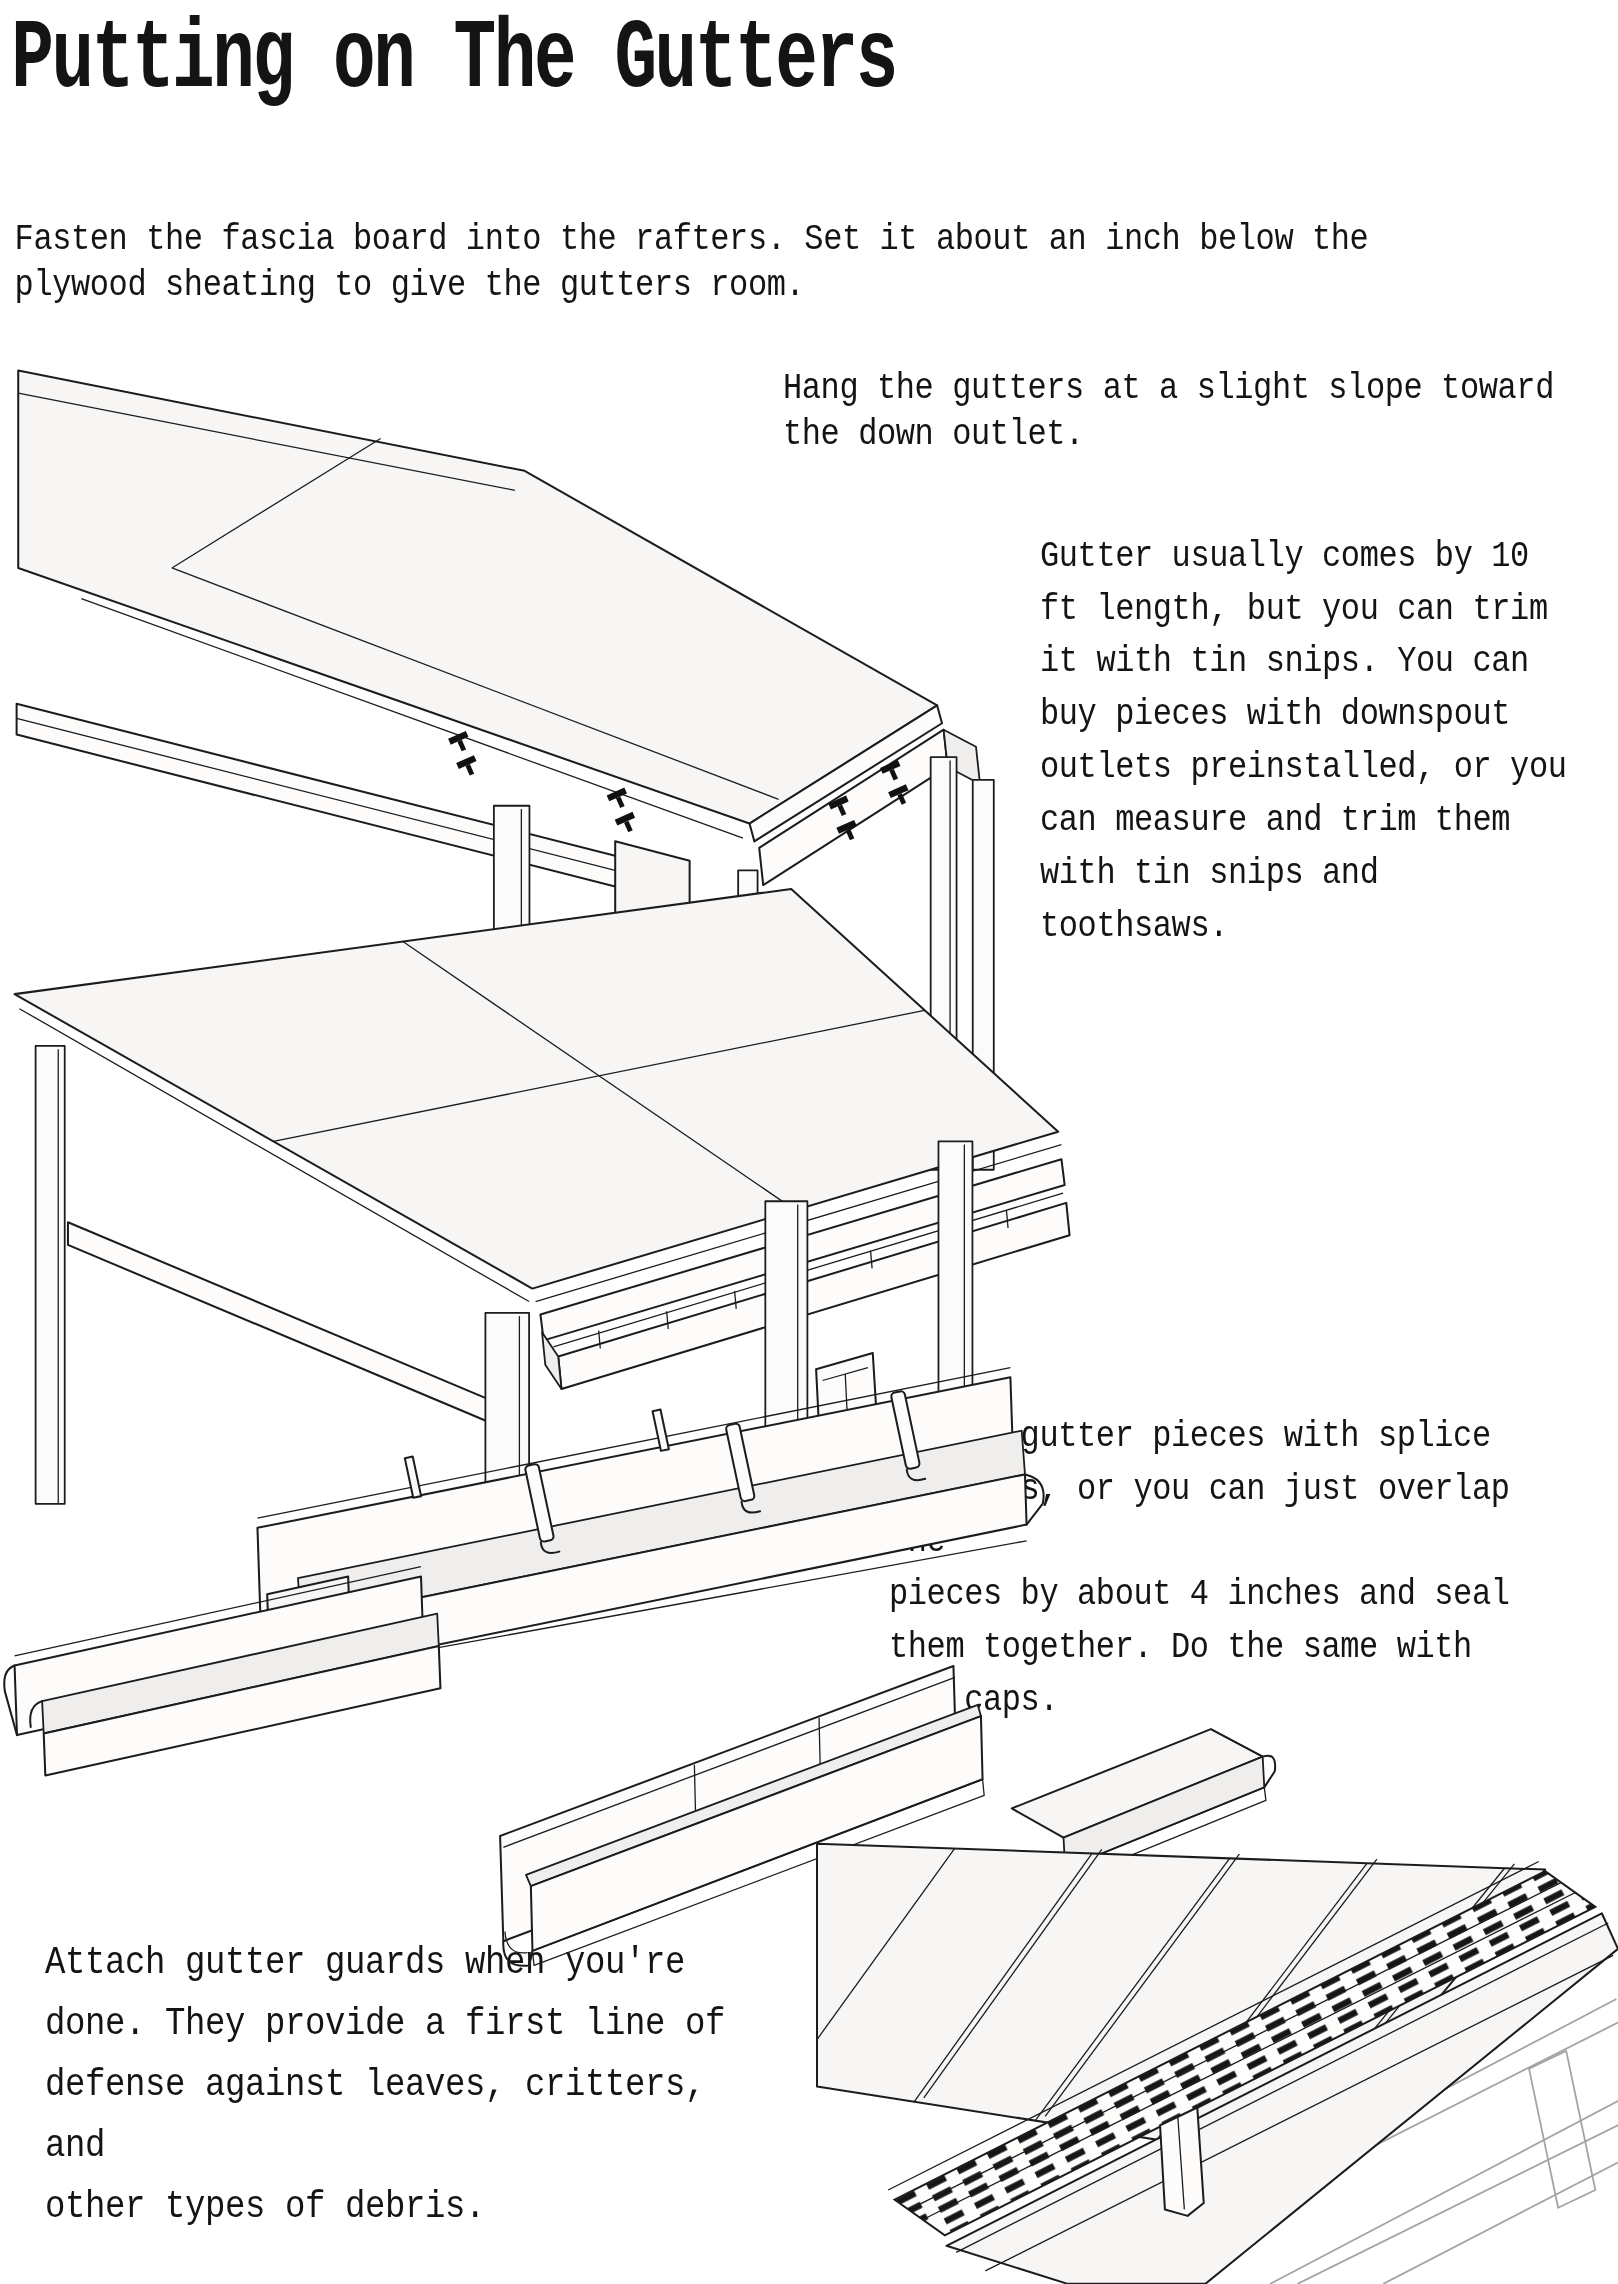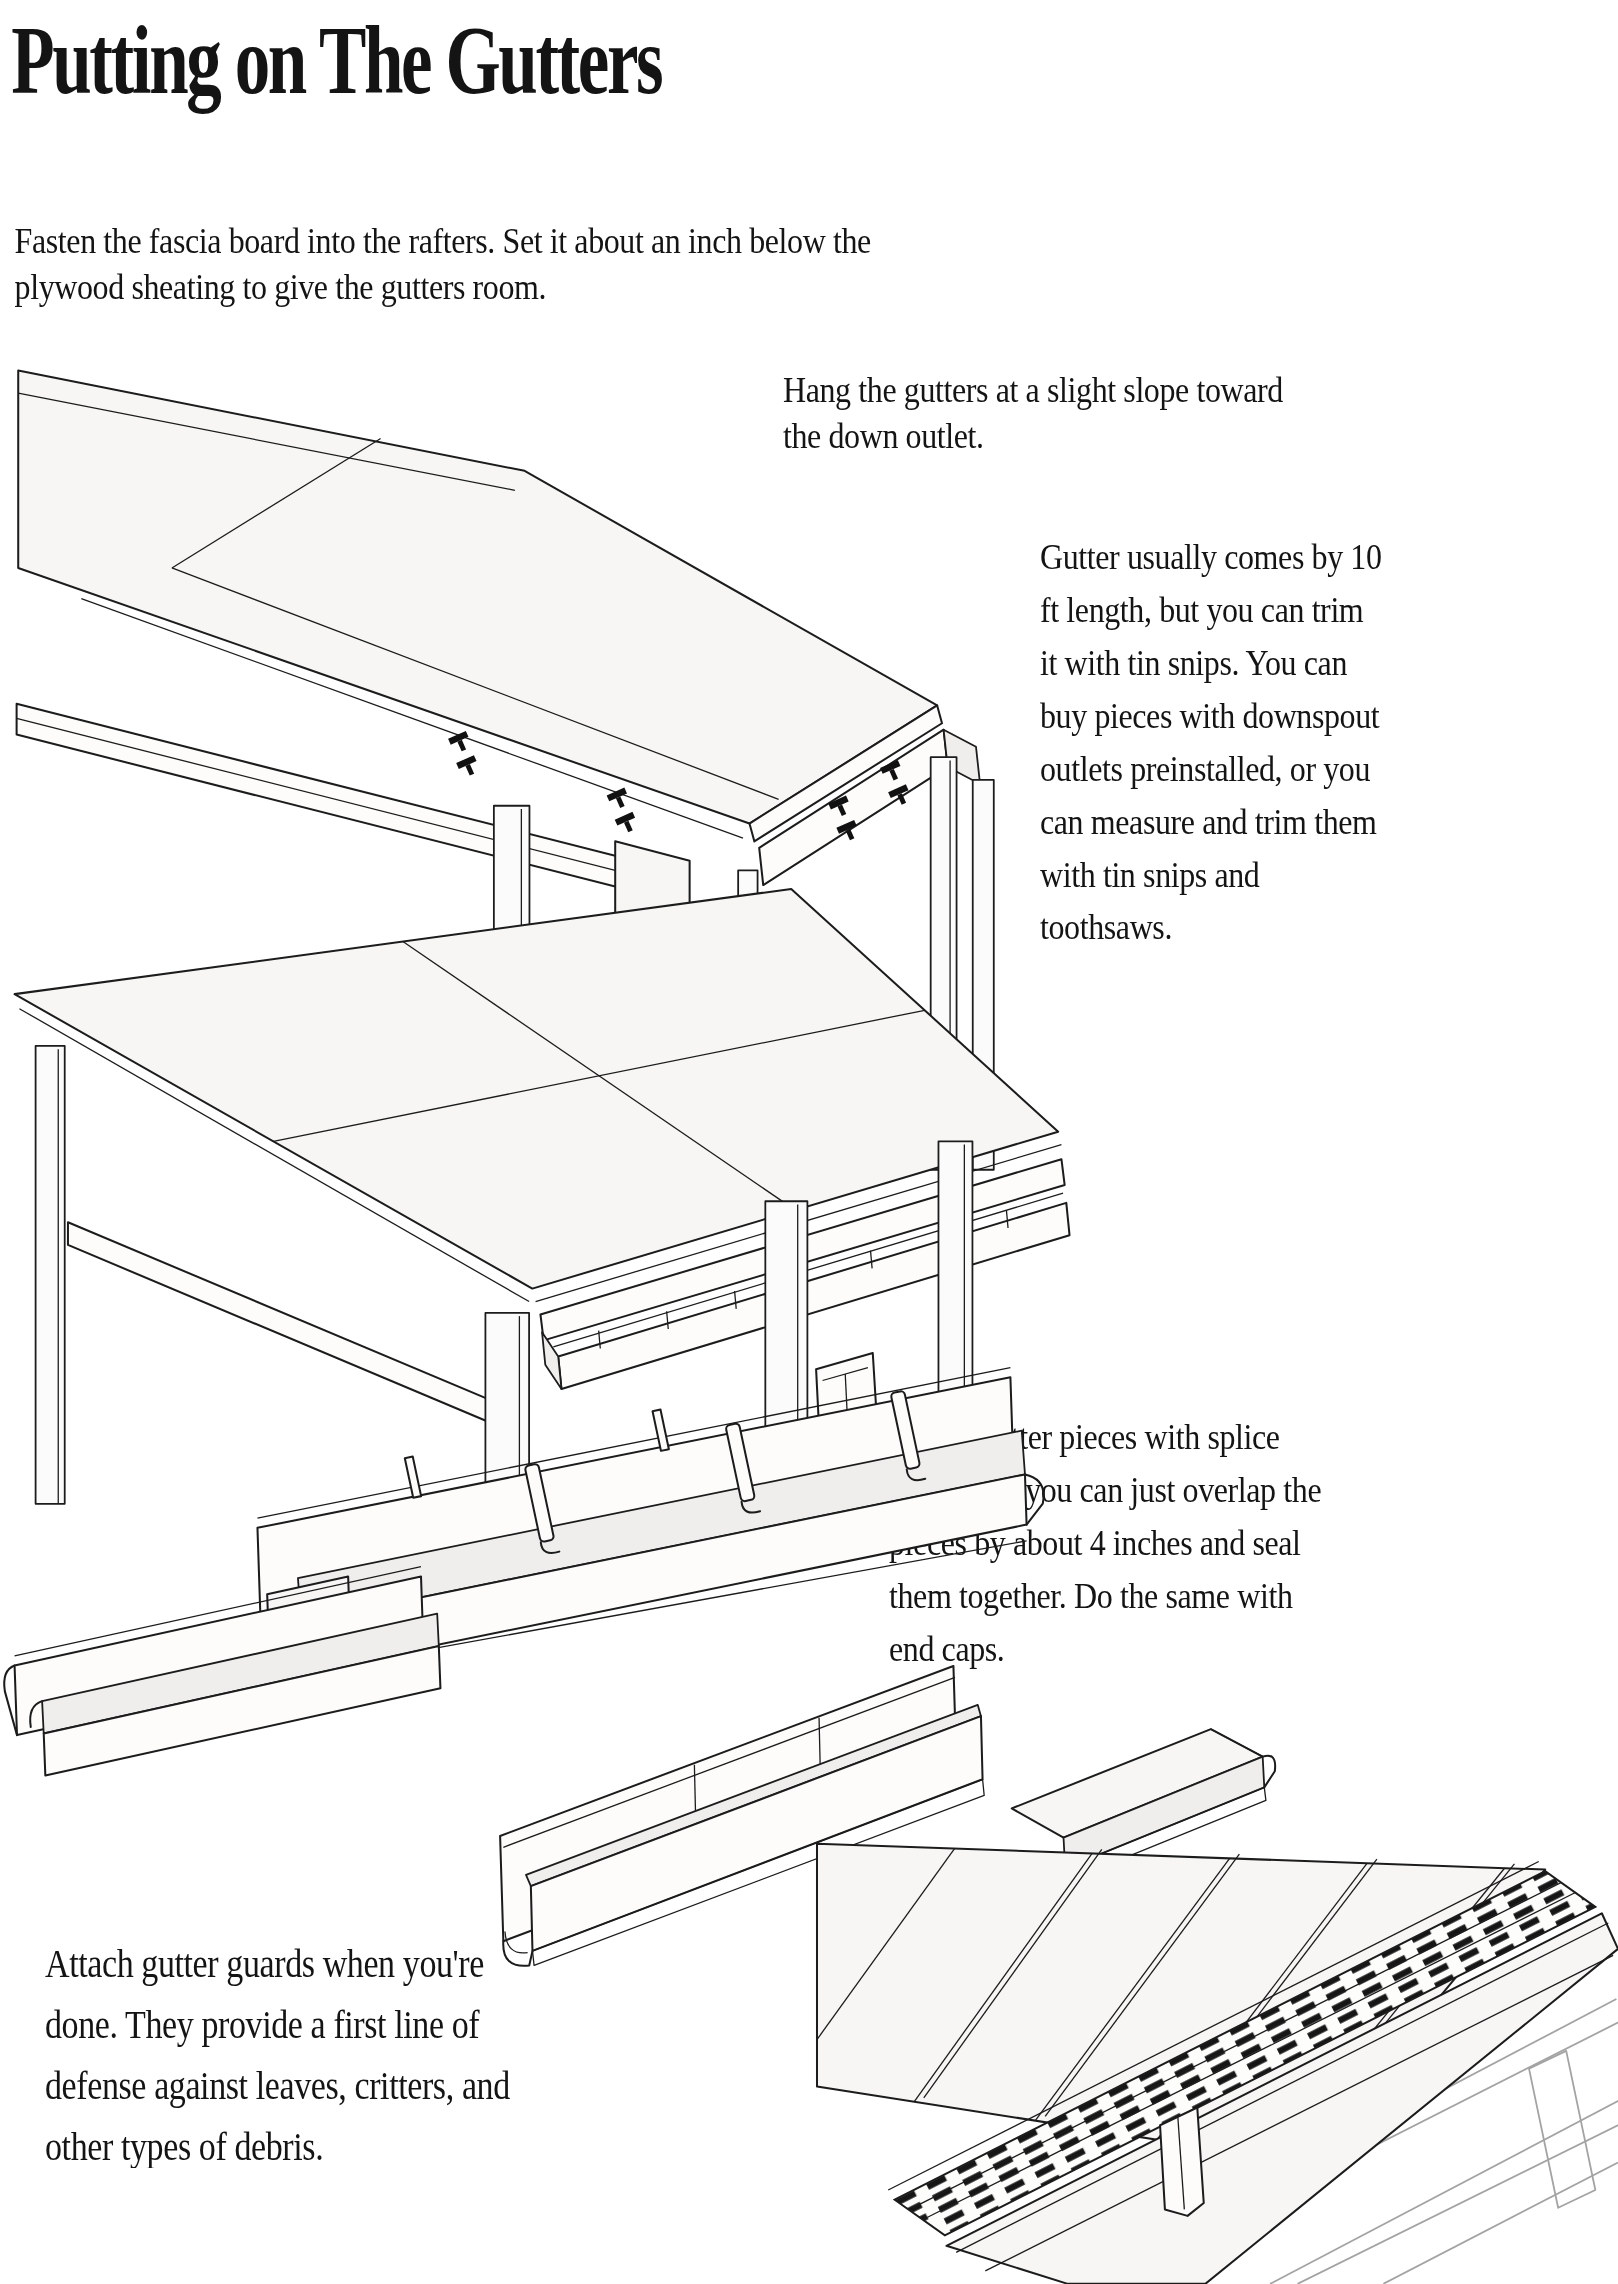--- a/index.html
+++ b/index.html
@@ -1,21 +1,21 @@
 <!DOCTYPE html>
 <html style="font-size:13px"><head>
 <meta charset="utf-8">
 <style>
   html,body{margin:0;padding:0;background:#e8e8e8;}
   #page{
     position:relative;
     width:1619px;height:2284px;
     background:#ffffff;
     overflow:hidden;
-    font-family:Liberation Serif, serif;
+    font-family:Liberation Mono, monospace;
     color:#141414;
   }
   .abs{position:absolute;}
   #title{
     left:11.3px;top:4.9px;
     font-size:71px;
     font-weight:bold;
     letter-spacing:-2.4px;
     line-height:81px;
     transform:scaleY(1.38);

